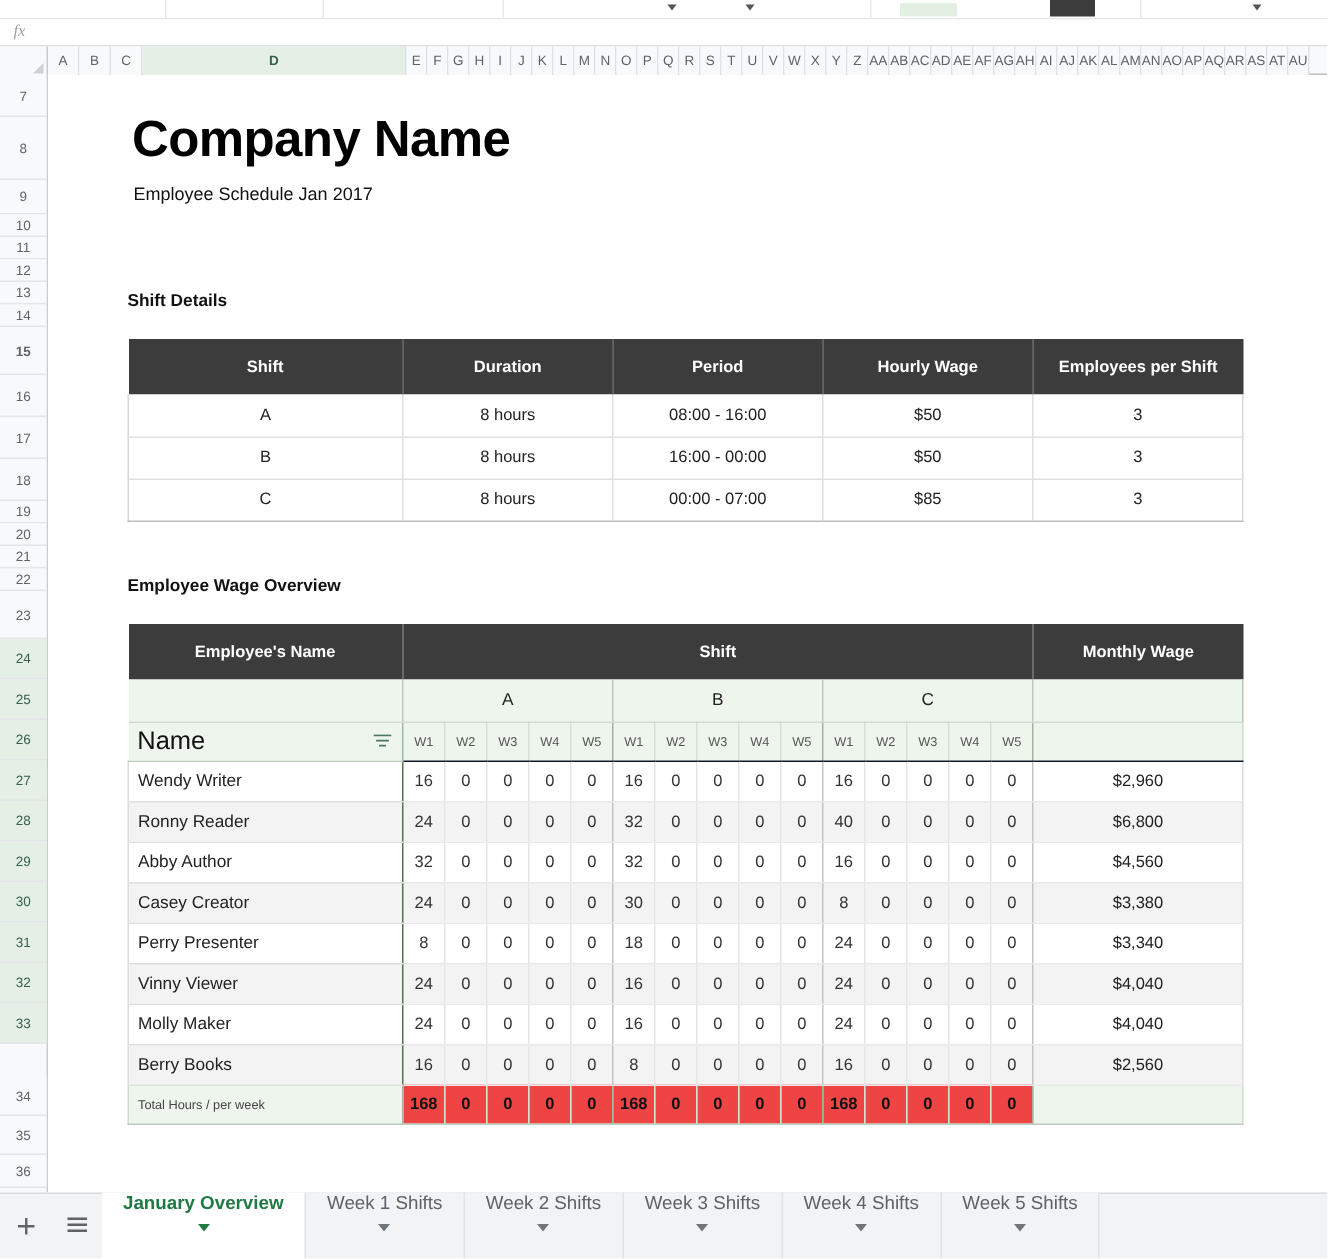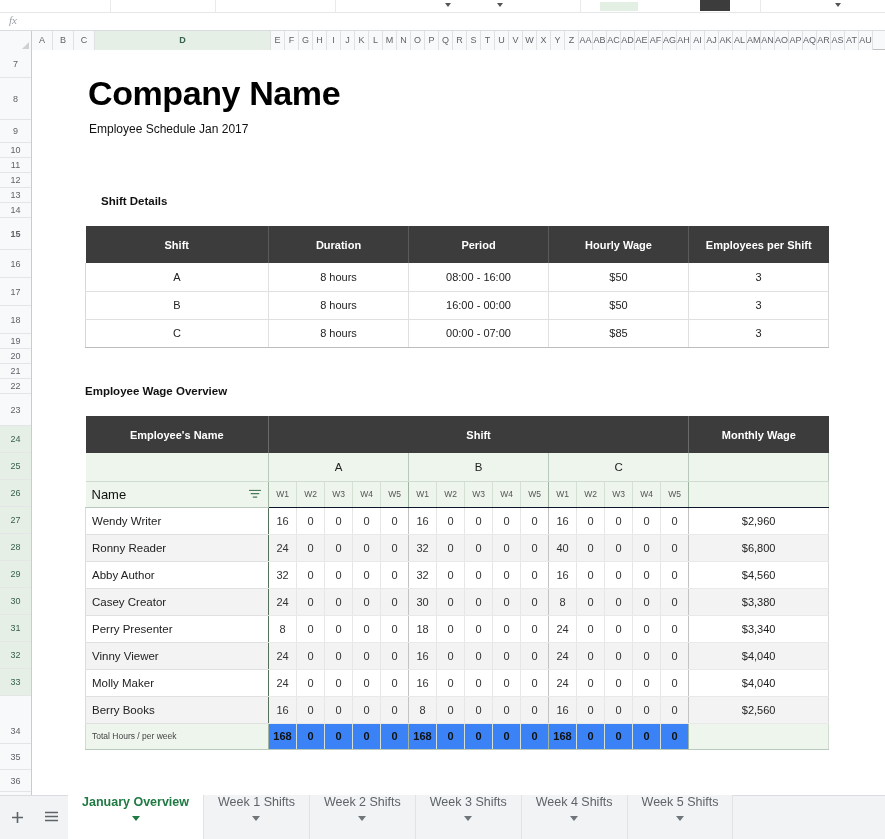--- a/index.html
+++ b/index.html
@@ -128,21 +128,21 @@
   }
   #wage-table .grp.blank { border-right:1px solid #b9c9bb; }
   #wage-table .wk {
     height:26px; background:#eef5ed; color:#555;
     font-size:8.5px; text-align:center;
     border-right:1px solid #d3e0d3; border-bottom:1px solid #0f172a;
   }
   #wage-table .wk.grpend { border-right:1px solid #9fb5a1; }
   #wage-table .namehdr {
     height:26px; background:#eef5ed; color:#111;
-    font-size:13px; font-weight:normal; text-align:left;
+    font-size:17px; font-weight:normal; text-align:left;
     padding-left:6px; border-bottom:1px solid #b9c9bb;
     border-right:1px solid #9fb5a1; position:relative;
   }
   .filter-icon {
     position:absolute; right:7px; top:50%; transform:translateY(-50%);
     width:12px; height:9px;
   }
   #wage-table td.nm {
     height:27px; text-align:left; padding-left:6px;
     font-size:11.5px; color:#222;
@@ -163,21 +163,21 @@
   #wage-table tr.odd td.num, #wage-table tr.odd td.wage,
   #wage-table tr.odd td.nm { background:#ffffff; }
 
   #wage-table td.tot-lbl {
     height:26px; background:#eef5ed; color:#444;
     font-size:8.5px; text-align:left; padding-left:6px;
     border-top:1px solid #9fb5a1; border-bottom:1px solid #b9c9bb;
     border-right:1px solid #9fb5a1; border-left:1px solid #cfdccf;
   }
   #wage-table td.tot {
-    height:26px; background:#3b82f6; color:#111;
+    height:26px; background:#ef4444; color:#111;
     font-size:11px; font-weight:bold; text-align:center;
     border-top:1px solid #9fb5a1; border-bottom:1px solid #b9c9bb;
     border-right:1px solid #d3e0d3;
   }
   #wage-table td.tot.grpend { border-right:1px solid #9fb5a1; }
   #wage-table td.tot.blank {
     background:#eef5ed; border-right:1px solid #cfdccf;
   }
 
   
@@ -318,21 +318,21 @@
         <div class="row-cell" style="height: 26px;">35</div>
         <div class="row-cell" style="height: 22px;">36</div>
       </div>
   </div>
 
   <div class="sheet">
 
     <div class="company-title">Company Name</div>
     <div class="subtitle">Employee Schedule Jan 2017</div>
 
-    <div class="section-label" style="left:69px; top:145px;">Shift Details</div>
+    <div class="section-label" style="left:53px; top:145px;">Shift Details</div>
 
     <table class="tbl" id="shift-details">
       <colgroup>
         <col style="width:183px">
           <col style="width:140px">
           <col style="width:140px">
         <col style="width:140px">
           <col style="width:140px">
       </colgroup>
       <thead>

